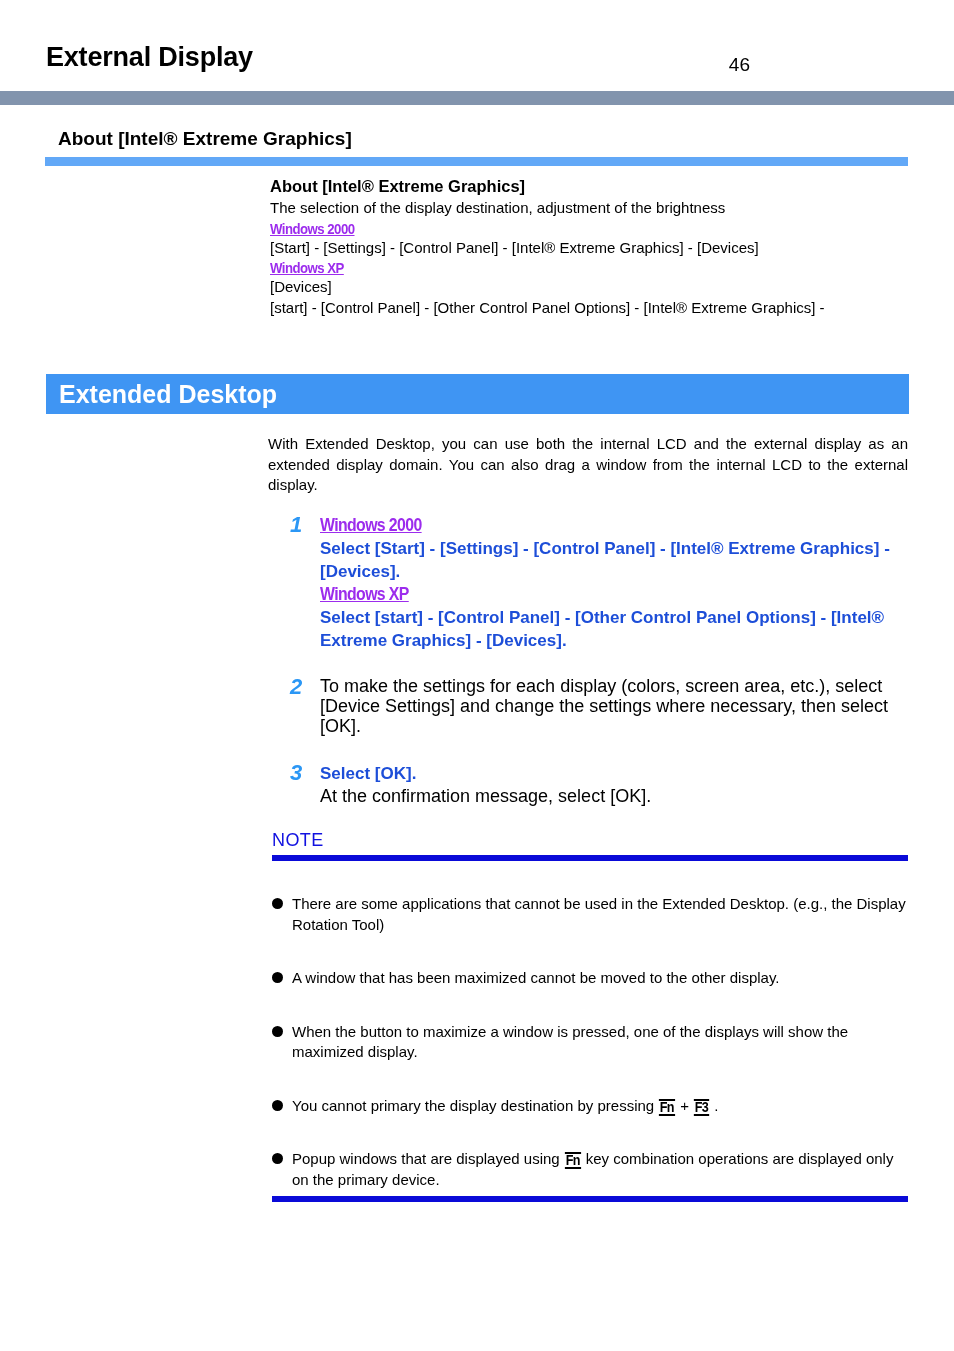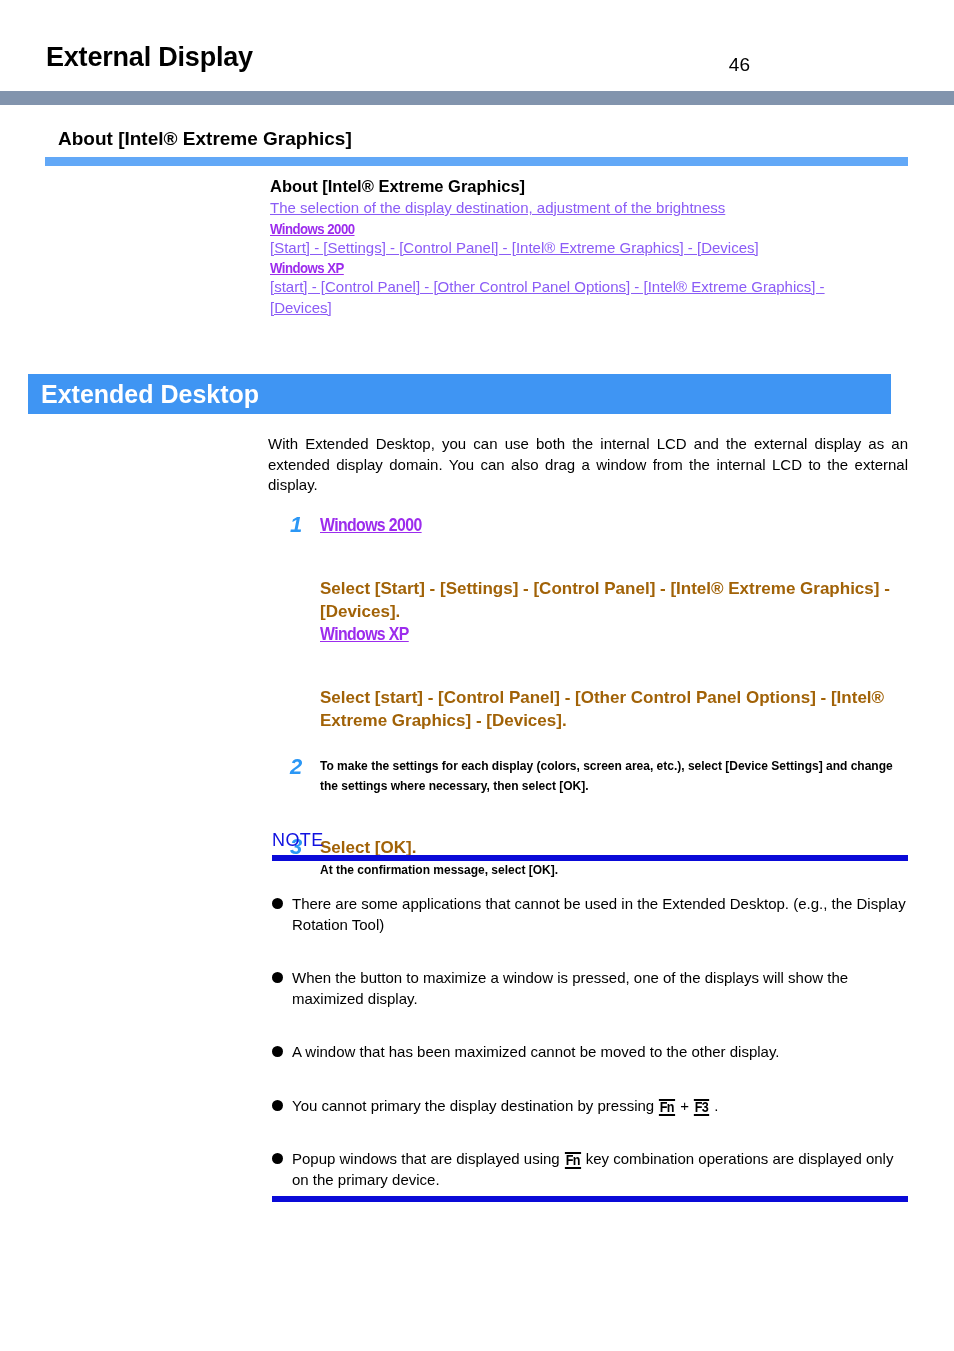--- a/index.html
+++ b/index.html
@@ -85,22 +85,21 @@
   .sub-heading {
     font-size: 16.5px;
     font-weight: bold;
     color: #000000;
     line-height: 21px;
     margin-bottom: 1px;
   }
   .body-line {
     font-size: 15px;
     line-height: 20.5px;
-    color: #8b5cf6;
-    text-decoration: underline;
+    color: #000000;
   }
   .os-tag {
     display: inline-block;
     font-size: 15px;
     font-weight: bold;
     color: #9c2ced;
     text-decoration: underline;
     letter-spacing: -0.6px;
     transform: scaleX(0.88);
     transform-origin: left center;
@@ -108,21 +107,21 @@
   }
   .os-tag.big {
     font-size: 18px;
     line-height: 23px;
     letter-spacing: -0.7px;
   }
 
   
   .banner {
     position: absolute;
-    left: 28px;
+    left: 46px;
     top: 374px;
     width: 863px;
     height: 40px;
     background: #3f95f3;
   }
   .banner-title {
     position: absolute;
     left: 13px;
     top: 6px;
     font-size: 25px;
@@ -161,29 +160,27 @@
     font-size: 22px;
     font-weight: bold;
     font-style: italic;
     color: #2b97f5;
     line-height: 25px;
   }
   .step-title {
     font-size: 17px;
     font-weight: bold;
     line-height: 23px;
-    color: #a16207;
-    margin-top: 40px;
+    color: #1d4ed8;
   }
   .step-desc {
-    font-size: 12px;
+    font-size: 18px;
     line-height: 20px;
     color: #000000;
     margin-top: 1px;
-    font-weight: bold;
   }
 
   
   .note-wrap {
     position: absolute;
     left: 272px;
     top: 829px;
     width: 636px;
   }
   .note-label {
@@ -259,22 +256,22 @@
 <div class="body-block" style="top:176px;">
   <div class="sub-heading">About [Intel® Extreme Graphics]</div>
   <div class="body-line">The selection of the display destination, adjustment of the  brightness</div>
   <div>
     <span class="os-tag">Windows 2000</span>
   </div>
   <div class="body-line">[Start] - [Settings] - [Control Panel] - [Intel® Extreme Graphics] - [Devices]</div>
   <div>
     <span class="os-tag">Windows XP</span>
   </div>
+  <div class="body-line">[Devices]</div>
   <div class="body-line">[start] - [Control Panel] - [Other Control Panel Options] - [Intel® Extreme Graphics] -</div>
-  <div class="body-line">[Devices]</div>
 </div>
 
 <div class="banner">
   <div class="banner-title">Extended Desktop</div>
 </div>
 
 <div class="intro-para">With Extended Desktop, you can use both the internal LCD and the external display as an extended display domain. You can also drag a window from the internal LCD to the external display.</div>
 
 <div class="steps">
 
@@ -309,30 +306,30 @@
 
   <ul class="note-list">
 
     <li class="note-item">
       <span class="note-bullet"></span>
       <span>There are some applications that cannot be used in the Extended Desktop. (e.g., the Display Rotation Tool)</span>
     </li>
 
     <li class="note-item">
       <span class="note-bullet"></span>
+      <span>A window that has been maximized cannot be moved to the other display.</span>
+    </li>
+
+    <li class="note-item">
+      <span class="note-bullet"></span>
       <span>When the button to maximize a window is pressed, one of the displays will show the maximized display.</span>
     </li>
 
     <li class="note-item">
       <span class="note-bullet"></span>
-      <span>A window that has been maximized cannot be moved to the other display.</span>
-    </li>
-
-    <li class="note-item">
-      <span class="note-bullet"></span>
       <span>You cannot primary the display destination by pressing </span><span class="keycap">Fn</span><span> + </span><span class="keycap">F3</span><span> .</span>
     </li>
 
     <li class="note-item">
       <span class="note-bullet"></span>
       <span>Popup windows that are displayed using </span><span class="keycap">Fn</span><span> key combination operations are displayed only on the primary device.</span>
     </li>
 
   </ul>
 

